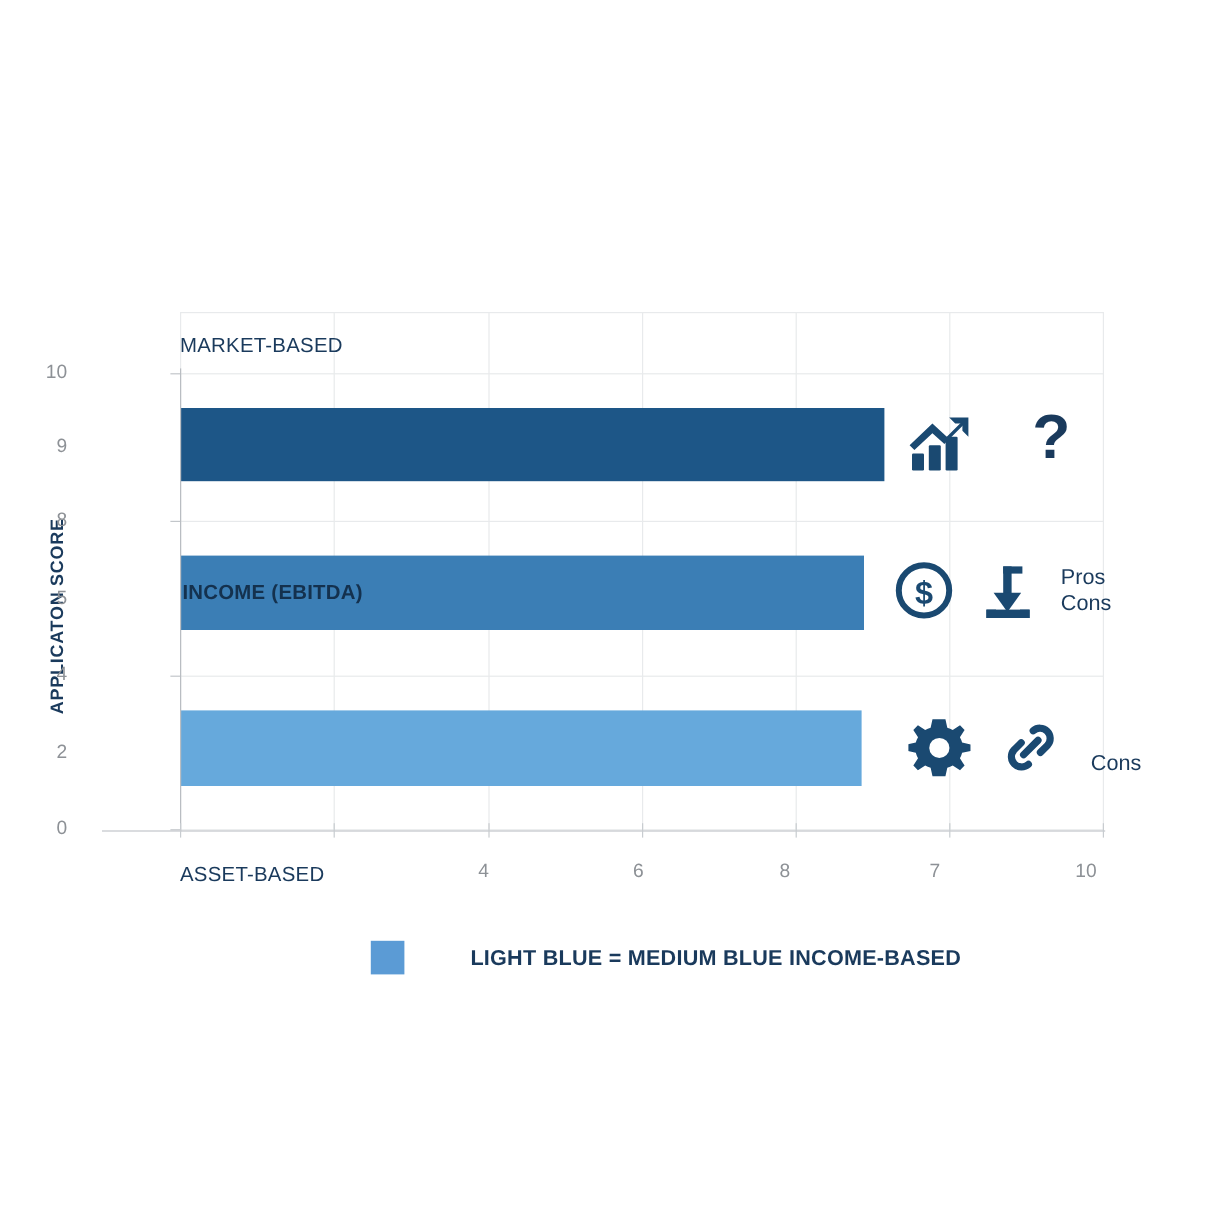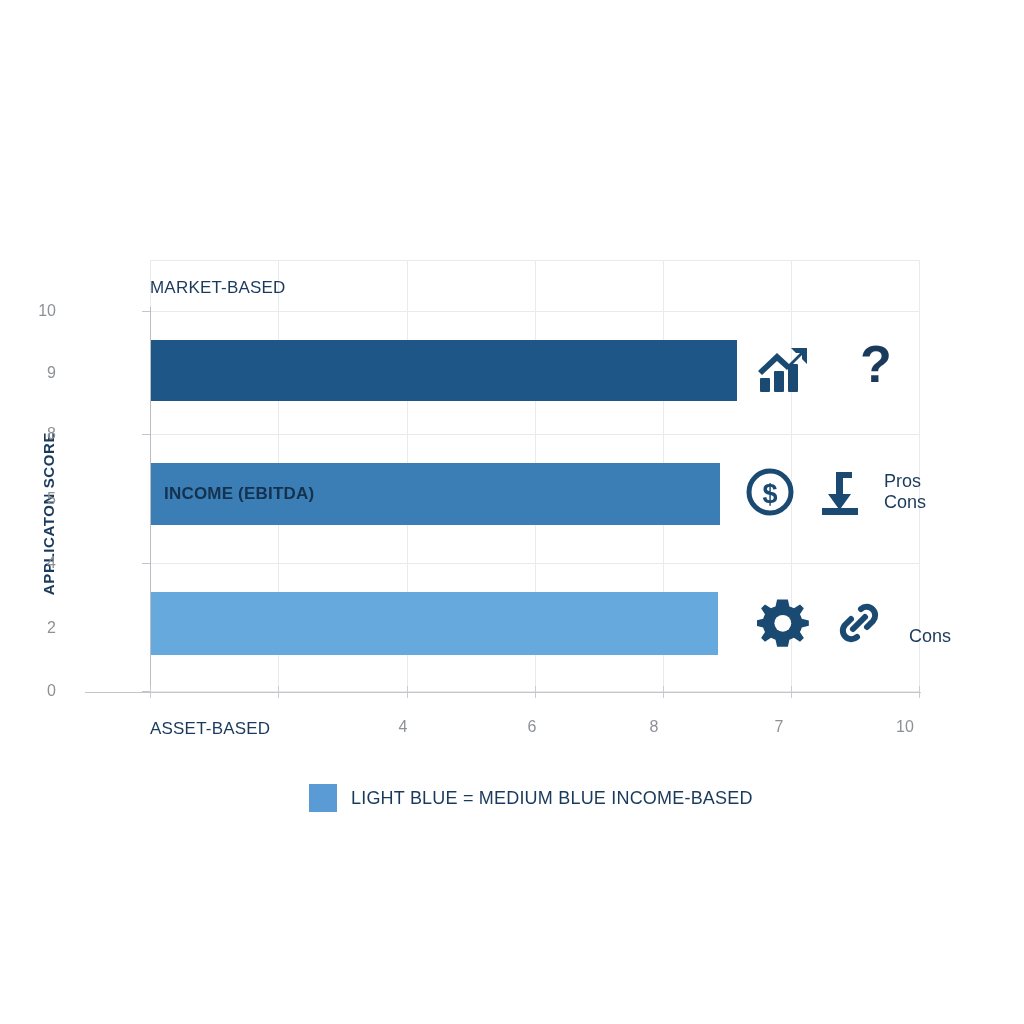--- a/index.html
+++ b/index.html
@@ -122,21 +122,21 @@
   .bar-label {
     position: absolute;
     font-size: 17px;
     font-weight: 400;
     letter-spacing: 0.2px;
     color: #1a3a5c;
     white-space: nowrap;
   }
   .bar-inline-label {
     position: absolute;
-    left: 14px;
+    left: 2px;
     top: 50%;
     transform: translateY(-50%);
     font-size: 17px;
     font-weight: 700;
     letter-spacing: 0.2px;
     color: #14314e;
     white-space: nowrap;
   }
 
   
@@ -167,24 +167,25 @@
     align-items: center;
     gap: 14px;
   }
   .legend-swatch {
     width: 28px;
     height: 28px;
     background: #5b9bd5;
   }
   .legend-label {
     font-size: 18px;
-    font-weight: 400;
+    font-weight: 700;
     letter-spacing: 0.2px;
     color: #1a3a5c;
     white-space: nowrap;
+    margin-left: 41px;
   }
 </style>
 </head>
 <body>
 
 <div id="chart-root">
 
   <div class="y-axis-title">APPLICATON SCORE</div>
 
   <div class="y-tick" style="top:311px;">10</div>

